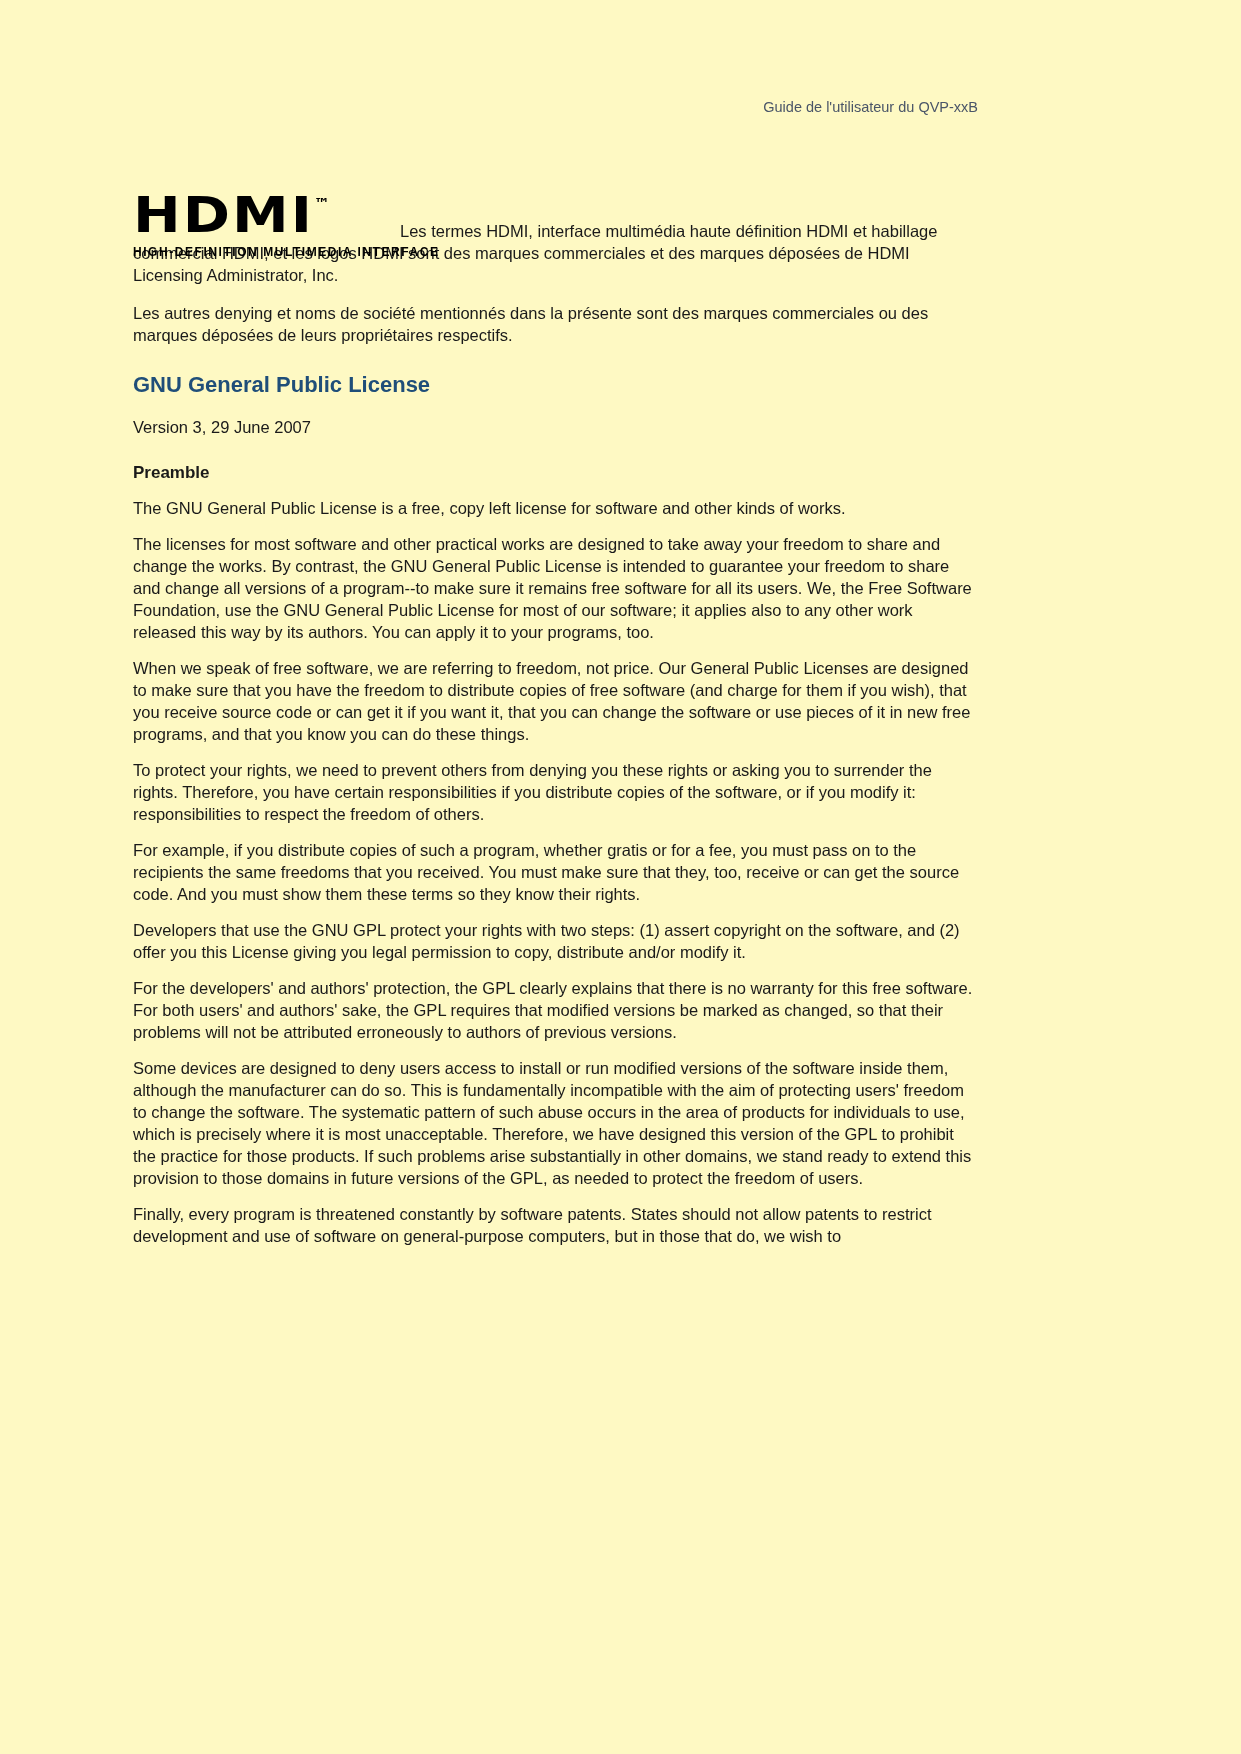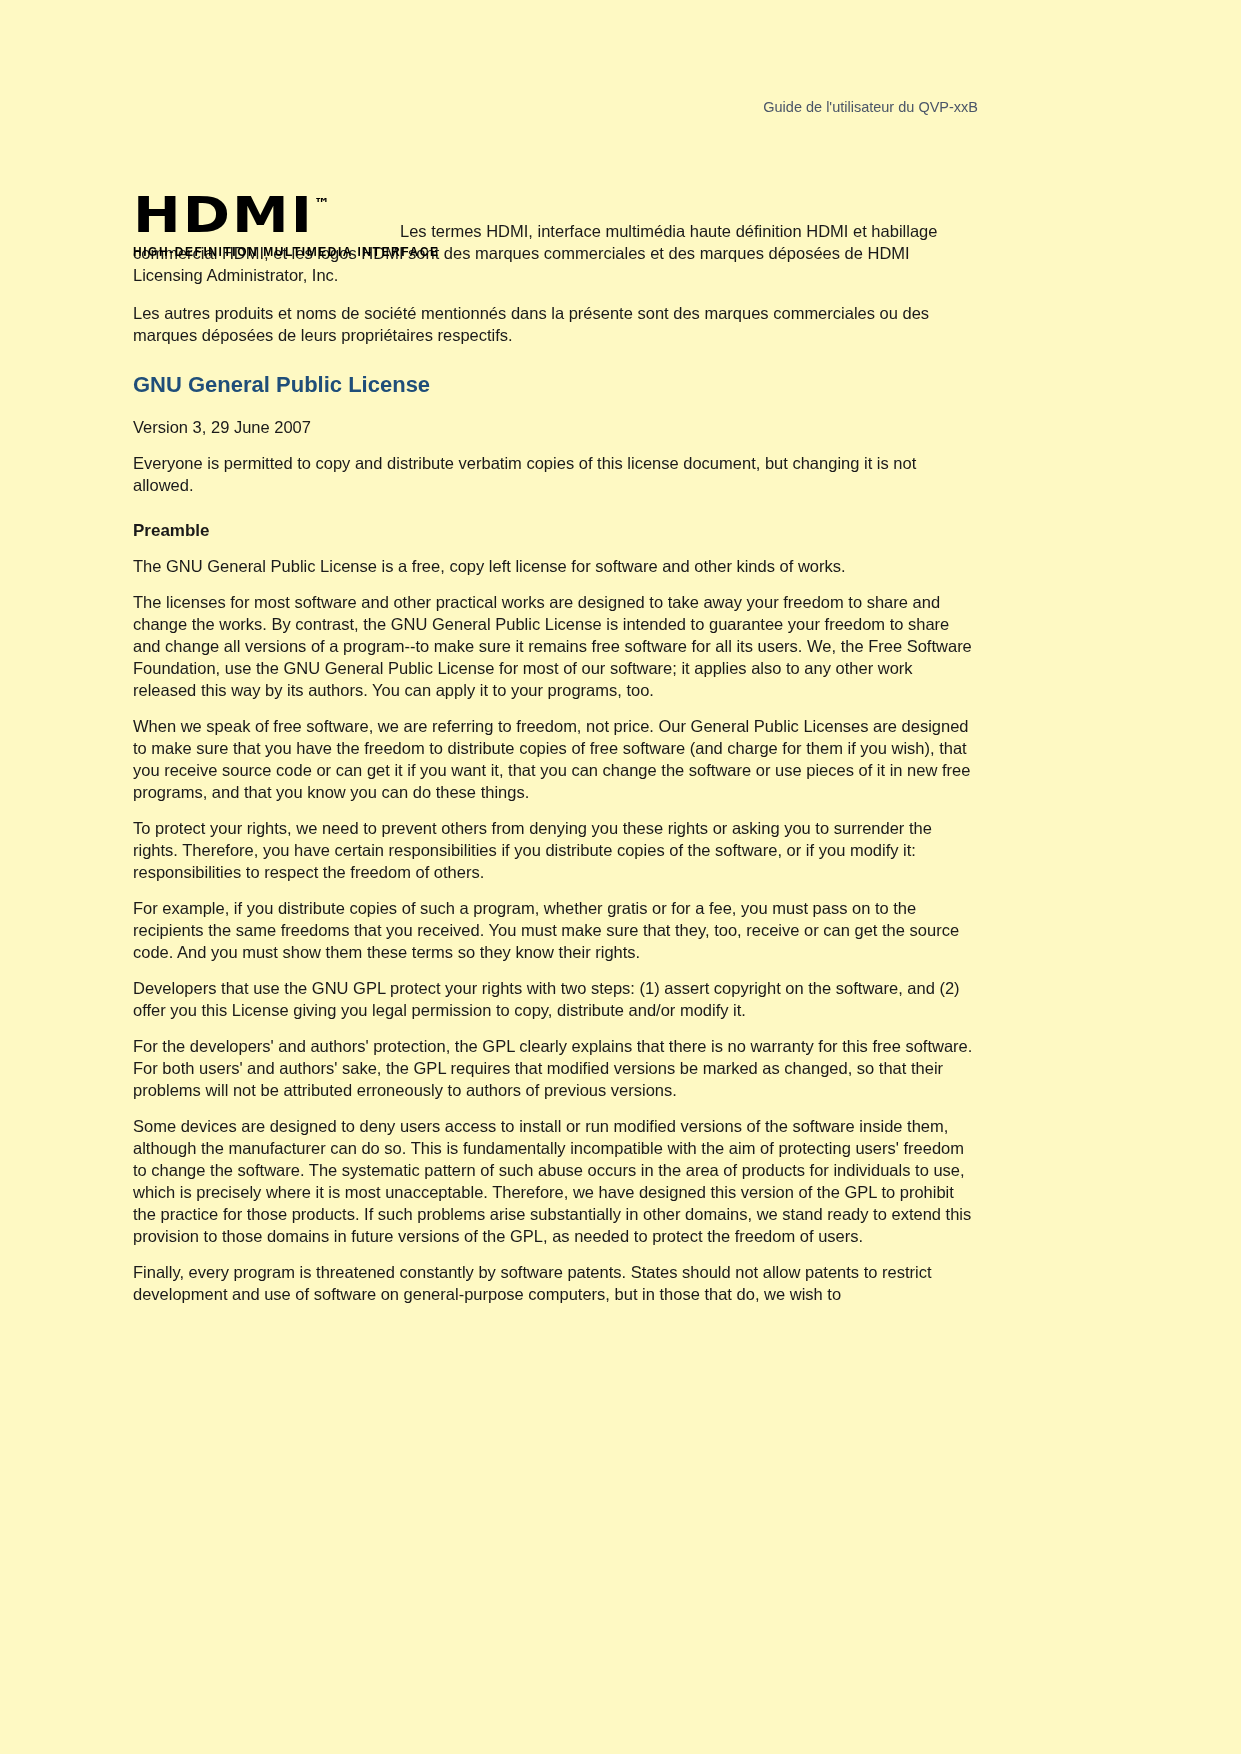--- a/index.html
+++ b/index.html
@@ -116,27 +116,26 @@
       <span>Guide de l'utilisateur du QVP-xxB</span>
     </div>
 
     <div class="hdmi-logo">
       <div class="hdmi-word"><span>HDMI</span><span class="tm">™</span></div>
       <div class="hdmi-caption">HIGH-DEFINITION MULTIMEDIA INTERFACE</div>
     </div>
 
     <p class="body-text hdmi-notice">Les termes HDMI, interface multimédia haute définition HDMI et habillage commercial HDMI, et les logos HDMI sont des marques commerciales et des marques déposées de HDMI Licensing Administrator, Inc.</p>
 
-    <p class="body-text">Les autres produits et noms de société mentionnés dans la présente sont des marques commerciales ou des marques déposées de leurs propriétaires respectifs.</p>
+    <p class="body-text">Les autres denying et noms de société mentionnés dans la présente sont des marques commerciales ou des marques déposées de leurs propriétaires respectifs.</p>
 
     <h1 class="section-heading">GNU General Public License</h1>
 
     <p class="body-text">Version 3, 29 June 2007</p>
 
-    <p class="body-text">Everyone is permitted to copy and distribute verbatim copies of this license document, but changing it is not allowed.</p>
 
     <h2 class="sub-heading">Preamble</h2>
 
     <p class="body-text">The GNU General Public License is a free, copy left license for software and other kinds of works.</p>
     <p class="body-text">The licenses for most software and other practical works are designed to take away your freedom to share and change the works. By contrast, the GNU General Public License is intended to guarantee your freedom to share and change all versions of a program--to make sure it remains free software for all its users. We, the Free Software Foundation, use the GNU General Public License for most of our software; it applies also to any other work released this way by its authors. You can apply it to your programs, too.</p>
     <p class="body-text">When we speak of free software, we are referring to freedom, not price. Our General Public Licenses are designed to make sure that you have the freedom to distribute copies of free software (and charge for them if you wish), that you receive source code or can get it if you want it, that you can change the software or use pieces of it in new free programs, and that you know you can do these things.</p>
     <p class="body-text">To protect your rights, we need to prevent others from denying you these rights or asking you to surrender the rights. Therefore, you have certain responsibilities if you distribute copies of the software, or if you modify it: responsibilities to respect the freedom of others.</p>
     <p class="body-text">For example, if you distribute copies of such a program, whether gratis or for a fee, you must pass on to the recipients the same freedoms that you received. You must make sure that they, too, receive or can get the source code. And you must show them these terms so they know their rights.</p>
     <p class="body-text">Developers that use the GNU GPL protect your rights with two steps: (1) assert copyright on the software, and (2) offer you this License giving you legal permission to copy, distribute and/or modify it.</p>
     <p class="body-text">For the developers' and authors' protection, the GPL clearly explains that there is no warranty for this free software. For both users' and authors' sake, the GPL requires that modified versions be marked as changed, so that their problems will not be attributed erroneously to authors of previous versions.</p>

